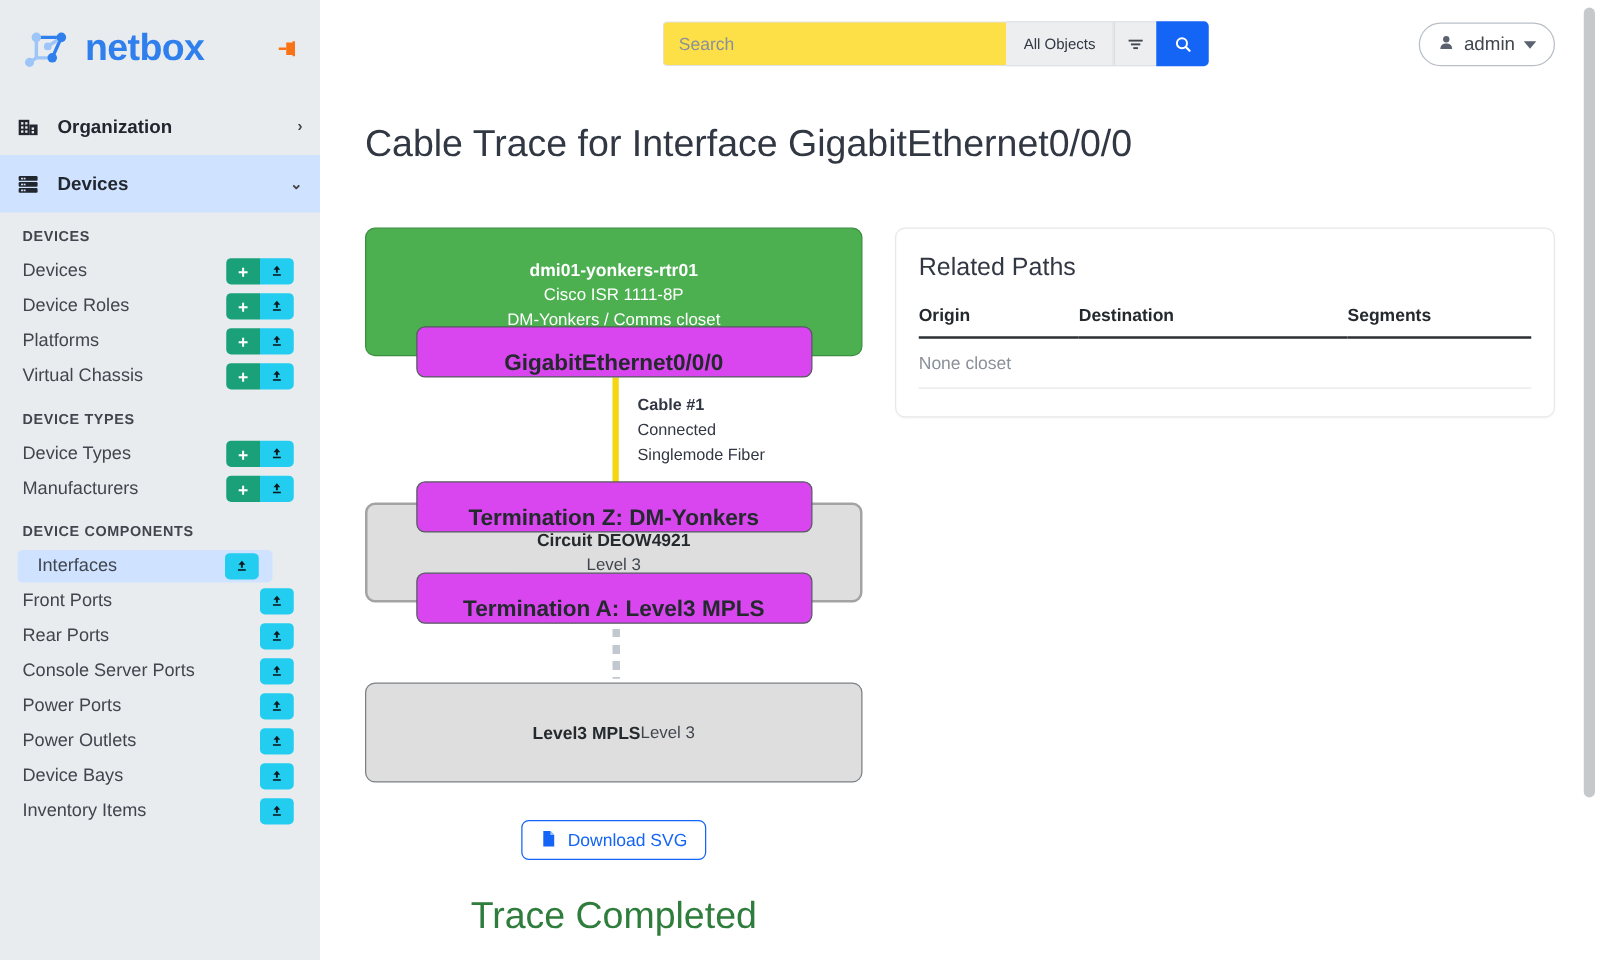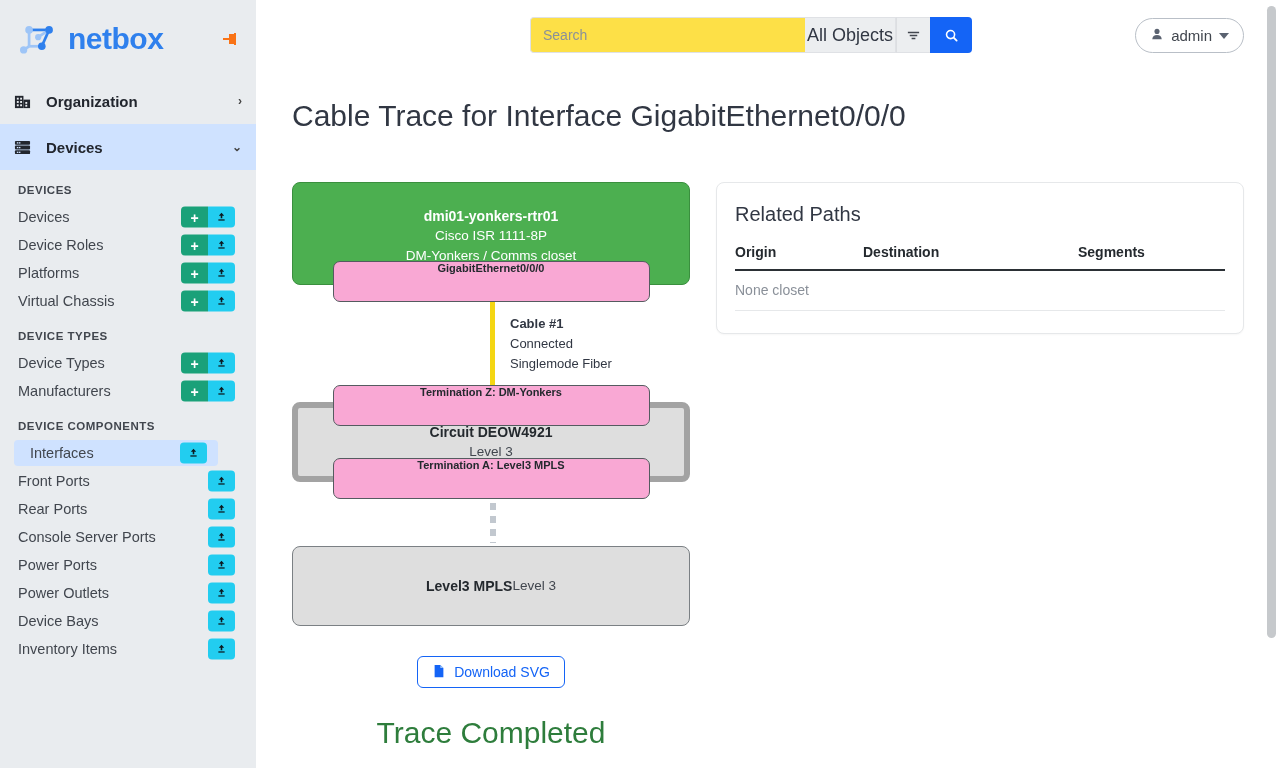--- a/index.html
+++ b/index.html
@@ -93,23 +93,23 @@
   .search-input {
     width: 275px; height: 36px;
     border: 1px solid #dfe1e5; border-right: none;
     border-radius: 4px 0 0 4px;
     padding: 0 12px; font-size: 14px; color: #313743;
     background: #fde047; outline: none;
     font-family: "Liberation Sans", sans-serif;
   }
   .search-input::placeholder { color: #8a9099; }
   .search-scope {
-    display: flex; align-items: center; padding: 0 2px;
+    display: flex; align-items: center; padding: 0 14px;
     background: #eceef0; border: 1px solid #dfe1e5; border-left: none;
-    font-size: 18px; color: #313743; cursor: pointer; white-space: nowrap;
+    font-size: 12px; color: #313743; cursor: pointer; white-space: nowrap;
   }
   .search-filter {
     display: flex; align-items: center; justify-content: center;
     width: 34px; background: #eceef0;
     border: 1px solid #dfe1e5; border-left: 1px solid #dcdee1; border-right: none;
     cursor: pointer;
   }
   .search-go {
     display: flex; align-items: center; justify-content: center;
     width: 42px; background: #1464f6; border-radius: 0 4px 4px 0;
@@ -140,42 +140,42 @@
     color: #fff; text-align: center;
     display: flex; flex-direction: column; align-items: center; justify-content: flex-start;
     padding-top: 23px;
   }
   .node-device .n1 { font-size: 14px; font-weight: 700; line-height: 20px; }
   .node-device .n2 { font-size: 13.5px; line-height: 20px; }
   .node-device .n3 { font-size: 13.5px; line-height: 20px; }
 
   .node-term {
     width: 317px; height: 41px; margin: -24px auto 0 auto;
-    background: #f9a8d4; border: 1px solid #555b60; border-radius: 7px;
-    display: flex; align-items: flex-start; justify-content: center;
-    font-size: 11px; font-weight: 700; color: #24292e;
+    background: #d946ef; border: 1px solid #555b60; border-radius: 7px;
+    display: flex; align-items: flex-end; justify-content: center;
+    font-size: 18px; font-weight: 700; color: #24292e;
     position: relative; z-index: 2;
   }
 
   .cable-seg {
     position: relative; height: 107px; width: 398px;
   }
   .cable-line {
     position: absolute; left: 198px; top: 0; width: 5px; height: 107px;
     background: #f4d613;
   }
   .cable-info {
     position: absolute; left: 218px; top: 12px;
     font-size: 13px; line-height: 20px; color: #313743;
   }
   .cable-info .ct { font-weight: 700; }
 
   .circuit-box {
     width: 398px; height: 80px; margin-top: -24px;
-    background: #dedede; border: 6px solid #a3a3a3; border-radius: 8px;
+    background: #dedede; border: 2px solid #a3a3a3; border-radius: 8px;
     display: flex; flex-direction: column; align-items: center; justify-content: center;
     position: relative; z-index: 1;
   }
   .circuit-box .c1 { font-size: 14px; font-weight: 700; color: #24292e; line-height: 20px; }
   .circuit-box .c2 { font-size: 13.5px; color: #41464e; line-height: 20px; }
 
   .dash-seg { height: 47px; width: 398px; position: relative; }
   .dash-line {
     position: absolute; left: 198px; top: 4px; width: 6px; height: 40px;
     background: repeating-linear-gradient(to bottom, #c2c8cf 0 7px, transparent 7px 13px);

